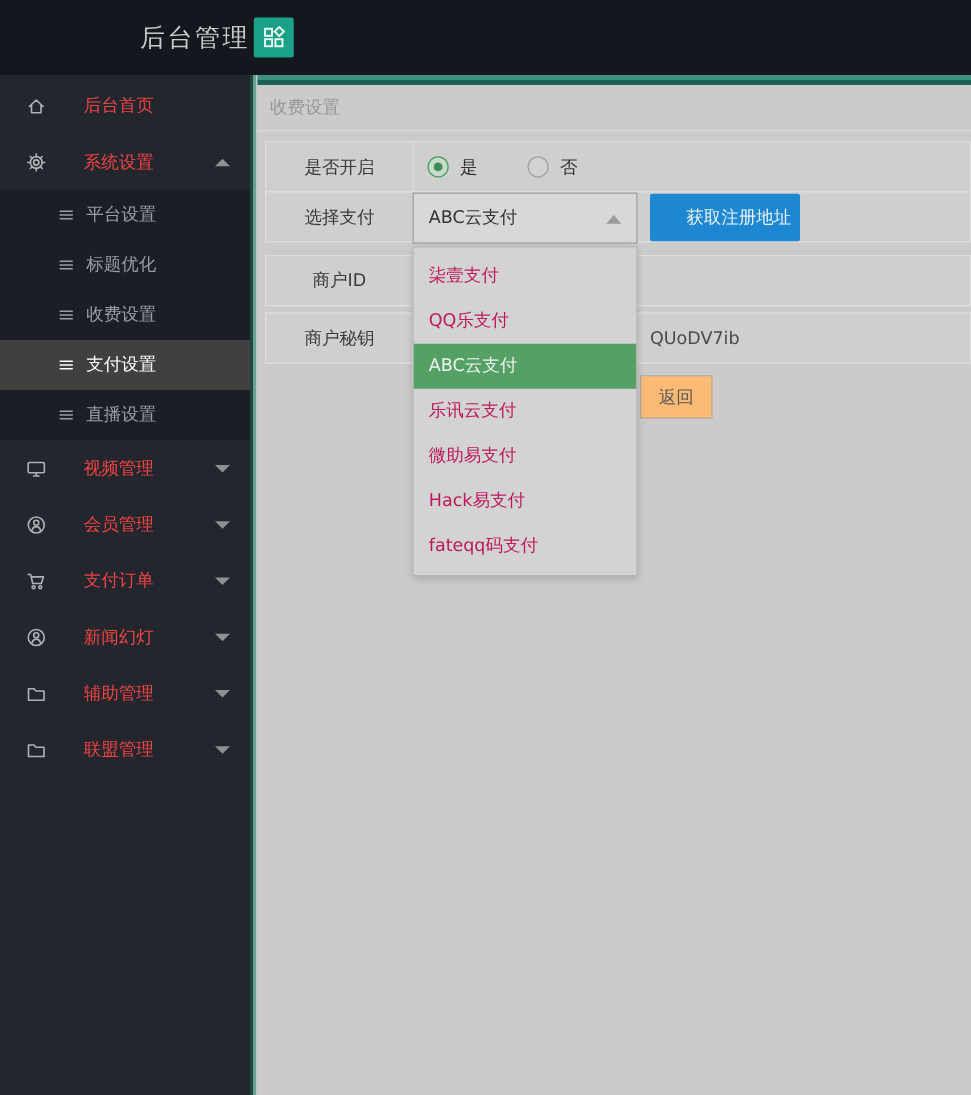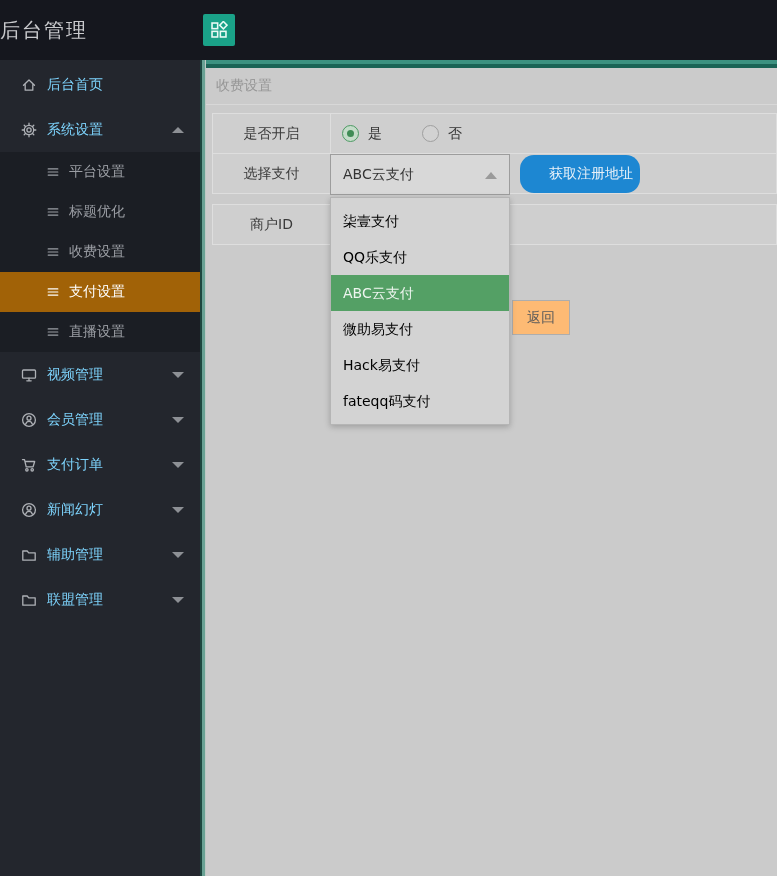--- a/index.html
+++ b/index.html
@@ -1,40 +1,40 @@
 <!DOCTYPE html>
 <html><head>
 <meta charset="utf-8">
 <style>
   * { margin:0; padding:0; box-sizing:border-box; }
   html,body { width:777px; height:876px; overflow:hidden; }
   body { font-family:"DejaVu Sans","Liberation Sans",sans-serif; background:#cbcbcb; position:relative; }
 
   
   .header { position:absolute; left:0; top:0; width:777px; height:60px; background:#15171e; z-index:30; }
-  .brand { position:absolute; left:0; top:0; width:200px; height:50px; line-height:60px; text-align:left;
+  .brand { position:absolute; left:0; top:0; width:200px; height:50px; line-height:60px; text-align:right;
            color:#c9cacd; font-size:20px; letter-spacing:2px; }
   .app-btn { position:absolute; left:203px; top:14px; width:32px; height:32px; background:#1aa288;
              border-radius:2px; display:flex; align-items:center; justify-content:center; cursor:pointer; }
   .app-btn svg { width:18px; height:18px; stroke:#eafaf5; }
 
   
   .sidebar { position:absolute; left:0; top:60px; width:200px; height:816px; background:#23262d; z-index:20; padding-top:2px; }
   .nav-item { position:relative; height:45px; display:flex; align-items:center; padding-left:21px;
-              color:#7dd3fc; font-size:14px; cursor:pointer; }
+              color:#ef4444; font-size:14px; cursor:pointer;gap:20px; }
   .nav-item .ico { width:16px; height:16px; margin-right:10px; flex:0 0 16px; }
   .nav-item svg { width:16px; height:16px; stroke:#aeb1b6; fill:none; stroke-width:1.3; stroke-linecap:round; stroke-linejoin:round; }
   .caret { position:absolute; right:16px; width:0; height:0; border-left:6px solid transparent; border-right:6px solid transparent; }
   .caret.down { border-top:6px solid #8d9095; }
   .caret.up   { border-bottom:6px solid #8d9095; }
   .submenu { background:#1b1e24; }
   .sub-item { position:relative; height:40px; display:flex; align-items:center; padding-left:46px;
               color:#9b9ea4; font-size:14px; cursor:pointer;font-family:Liberation Mono, monospace; }
   .sub-item svg { width:14px; height:14px; margin-right:9px; stroke:#9b9ea4; fill:none; stroke-width:1.4; stroke-linecap:round; }
-  .sub-item.active { background:#a16207; color:#ffffff; }
+  .sub-item.active { background:#404040; color:#ffffff; }
   .sub-item.active svg { stroke:#ffffff; }
 
   
   .content { position:absolute; left:200px; top:60px; width:577px; height:816px; background:#cbcbcb; }
   .left-strip { position:absolute; left:0; top:0; width:6px; height:816px;
                 background:linear-gradient(90deg,#1d473f 0 2px,#69a294 2px 5px,#bdcac4 5px 6px); }
   .top-strip { position:absolute; left:0; top:0; width:577px; height:8px;
                background:linear-gradient(180deg,#3c9180 0 4px,#1a6355 4px 8px); }
   .crumb-bar { position:absolute; left:6px; top:8px; width:571px; height:37px; border-bottom:1px solid #d8d8d8; }
   .crumb { position:absolute; left:10px; top:9px; font-size:14px; color:#979797; }
@@ -50,31 +50,31 @@
   .radio.checked::after { content:""; position:absolute; left:4px; top:4px; width:7px; height:7px; border-radius:50%; background:#3f8c55; }
   .radio.unchecked { border:1px solid #9f9f9f; background:#d2d2d2; }
   .radio-text { font-size:14px; color:#333; margin-right:40px; }
 
   .select-box { position:absolute; left:130px; top:94px; width:180px; height:41px; background:#d8d8d8;
                 border:1px solid #9d9d9d; font-size:14px; color:#333; line-height:39px; padding-left:12px;
                 cursor:pointer; z-index:5; }
   .select-caret { position:absolute; right:12px; top:17px; width:0; height:0;
                   border-left:6px solid transparent; border-right:6px solid transparent; border-bottom:7px solid #9a9a9a; }
   .btn-blue { position:absolute; left:320px; top:95px; width:120px; height:38px; background:#1d87d2; color:#e9f1f8;
-              font-size:14px; border:none; border-radius:14px; cursor:pointer; z-index:4;
+              font-size:14px; border:none; border-radius:2px; cursor:pointer; z-index:4;
               display:flex; align-items:center; justify-content:center; font-family:inherit;padding-left:22px; }
 
   .key-text { font-size:14px; color:#4a4a4a; padding-left:188px; white-space:nowrap; }
   .btn-back { position:absolute; left:312px; top:240px; width:58px; height:35px; background:#fdba74;
               border:1px solid #adadad; color:#5a5a5a; font-size:14px; cursor:pointer; font-family:inherit;
               display:flex; align-items:center; justify-content:center; }
 
   .dropdown { position:absolute; left:130px; top:137px; width:180px; background:#d3d3d3;
               border:1px solid #b5b5b5; padding:5px 0; z-index:10; box-shadow:0 2px 6px rgba(0,0,0,0.22); }
-  .dd-item { height:36px; line-height:36px; padding-left:12px; font-size:14px; color:#000000; cursor:pointer; }
+  .dd-item { height:36px; line-height:36px; padding-left:12px; font-size:14px; color:#be185d; cursor:pointer; }
   .dd-item.selected { background:#54a065; color:#eef5ef; }
 </style>
 </head>
 <body>
 
 <svg width="0" height="0" style="position:absolute">
   <defs>
     <g id="i-home">
         <path d="M2.5 8.2 L8 3 L13.5 8.2 M4.2 7.2 v6 h7.6 v-6"></path>
       </g>
@@ -246,24 +246,31 @@
   </div>
   <button class="btn-blue">获取注册地址</button>
 
   <div class="row" style="top:144px;">
     <div class="row-label">商户ID</div>
     <div class="row-content">
       <span class="key-text"></span>
     </div>
   </div>
 
+  <div class="row" style="top:190px;">
+    <div class="row-label">商户秘钥</div>
+    <div class="row-content">
+      <span class="key-text">QUoDV7ib</span>
+    </div>
+  </div>
 
   <button class="btn-back">返回</button>
 
   <div class="dropdown">
     <div class="dd-item">柒壹支付</div>
     <div class="dd-item">QQ乐支付</div>
     <div class="dd-item selected">ABC云支付</div>
+    <div class="dd-item">乐讯云支付</div>
     <div class="dd-item">微助易支付</div>
     <div class="dd-item">Hack易支付</div>
     <div class="dd-item">fateqq码支付</div>
   </div>
 </div>
 
 </body></html>

